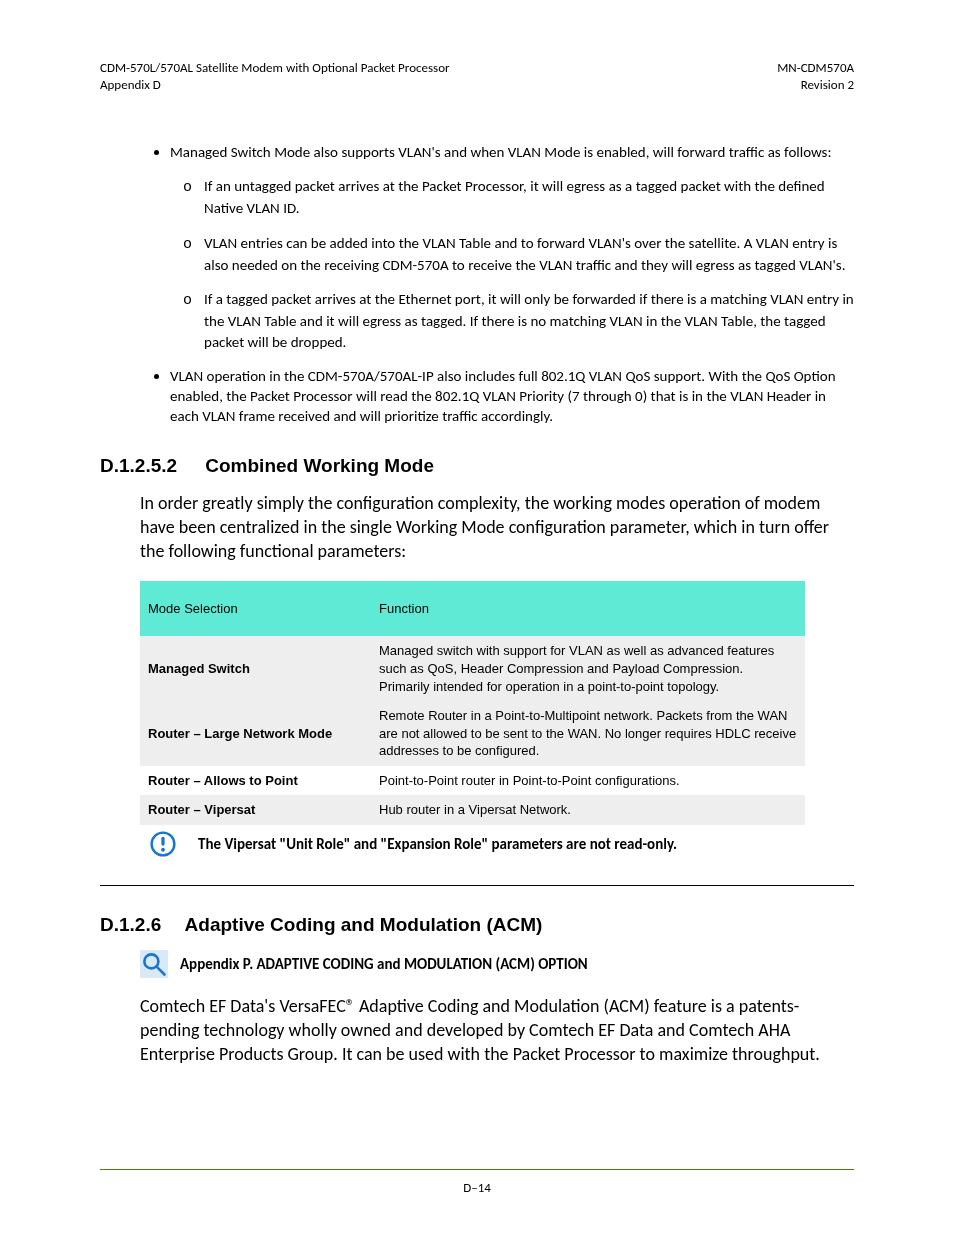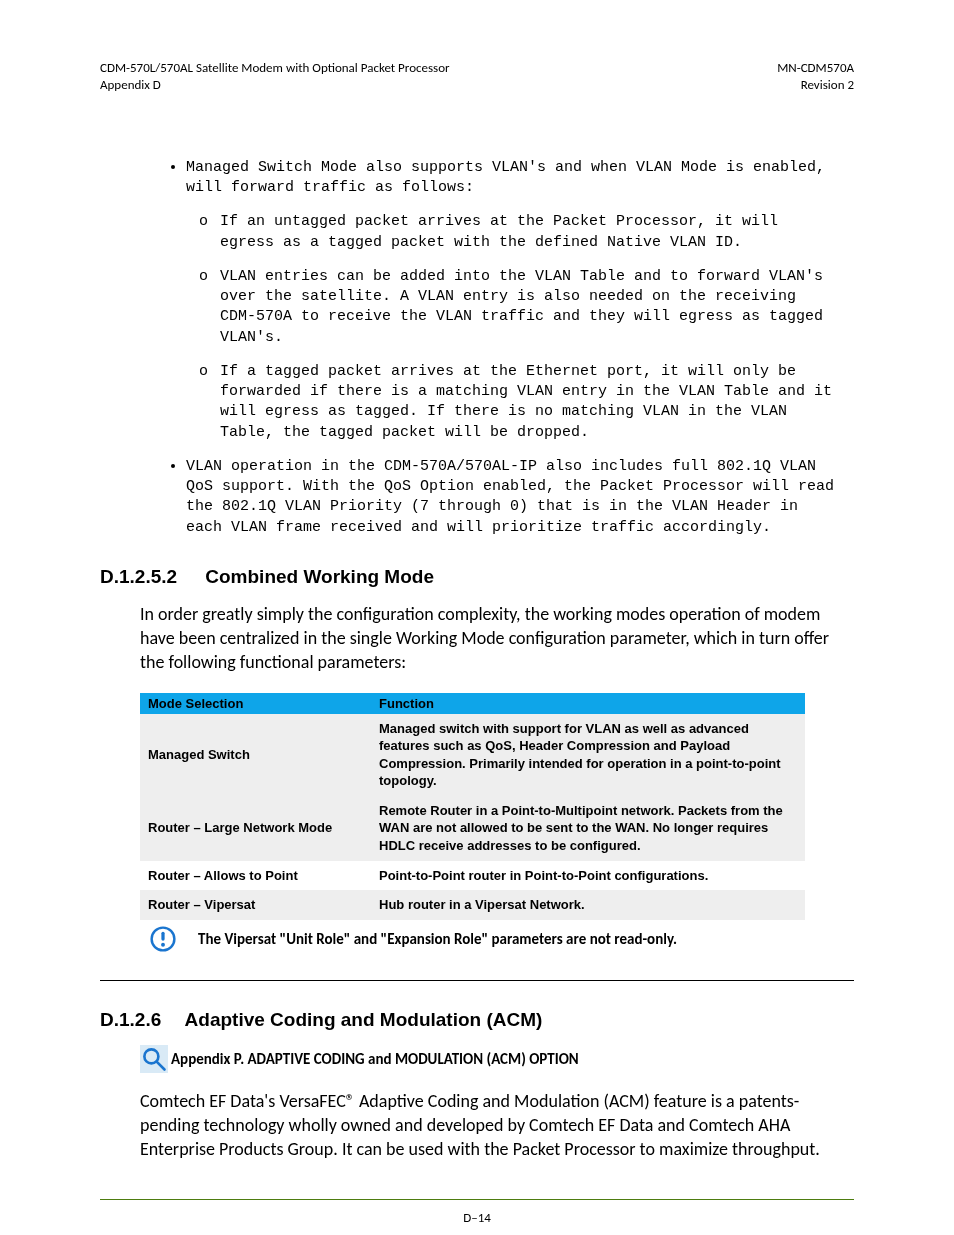--- a/index.html
+++ b/index.html
@@ -20,21 +20,21 @@
   .header-row {
     display: flex;
     justify-content: space-between;
     font-size: 13px;
     line-height: 1.3;
   }
   .body {
     margin-top: 48px;
     flex: 1;
   }
-  ul.top { margin: 16px; padding-left: 70px; font-family: Liberation Mono, monospace; }
+  ul.top { margin: 0; padding-left: 70px; }
   ul.top > li { margin-bottom: 14px; font-size: 15px; line-height: 1.35; }
   ul.sub  { list-style: none; margin: 14px 0 0 0; padding-left: 34px; }
   ul.sub > li { margin-bottom: 14px; font-size: 15px; line-height: 1.35; }
   ul.sub > li::before { content: "o"; display: inline-block; width: 1.4em; margin-left: -1.4em; font-family: "Courier New", monospace; }
   h2.sec {
     font-family: Arial, Helvetica, sans-serif;
     font-weight: bold;
     font-size: 19px;
     margin: 28px 0 14px 0;
   }
@@ -46,29 +46,28 @@
   }
   table.mode {
     border-collapse: collapse;
     width: 665px;
     margin-left: 40px;
     font-family: Arial, Helvetica, sans-serif;
     font-size: 13px;
   }
   table.mode th {
     text-align: left;
-    font-weight: bold;
-    background: #0ea5e9;
-    padding: 3px 8px;
+    font-weight: normal;
+    background: #5eead4;
+    padding: 20px 8px;
   }
   table.mode td {
     padding: 6px 8px;
     vertical-align: middle;
     line-height: 1.35;
-    font-weight: bold;
   }
   table.mode td.label { font-weight: bold; width: 215px; }
   table.mode tr.alt td { background: #eeeeee; }
   .note-row {
     display: flex;
     align-items: center;
     margin: 6px 0 0 50px;
     gap: 22px;
   }
   .note-row .txt { font-weight: bold; font-size: 15px; }
@@ -76,21 +75,21 @@
   .icon-search { width: 28px; height: 28px; }
   hr.rule {
     border: none;
     border-top: 1.5px solid #000;
     margin: 28px 0 8px 0;
   }
   .callout-row {
     display: flex;
     align-items: center;
     margin: 14px 0 16px 40px;
-    gap: 3px;
+    gap: 12px;
   }
   .callout-row .txt { font-weight: bold; font-size: 15px; }
   .footer {
     text-align: center;
     font-size: 13px;
     border-top: 1px solid #4d7c0f;
     padding-top: 10px;
     margin-top: 20px;
   }
 </style>

